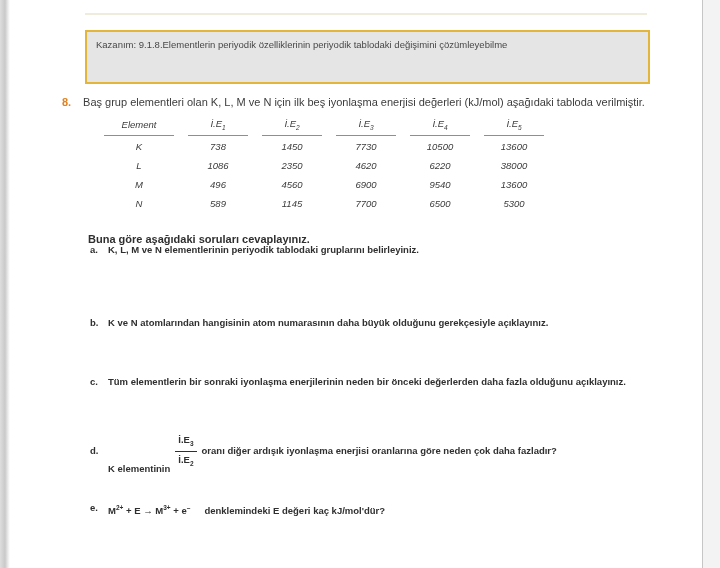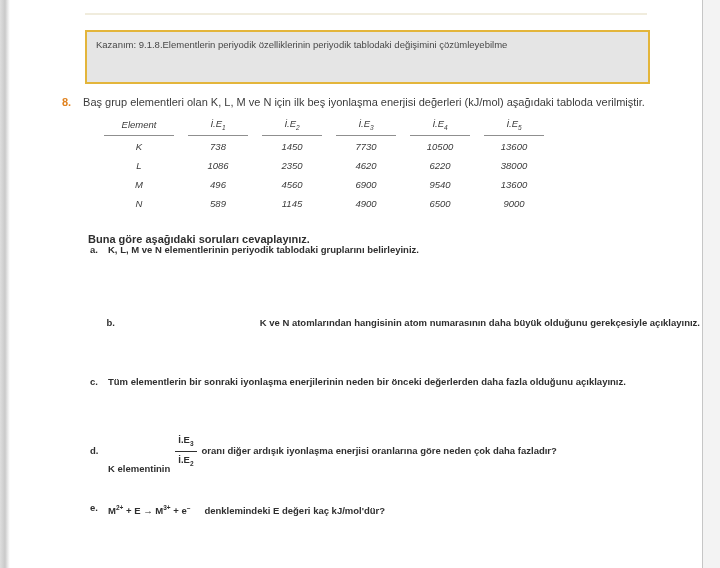--- a/index.html
+++ b/index.html
@@ -69,21 +69,21 @@
     font-size: 11px; font-weight: bold; color: #2f2f2f;
   }
   .subq {
     position: absolute; left: 80px;
     font-size: 9.5px; font-weight: bold; color: #2f2f2f;
     width: 610px; line-height: 12px;
   }
   .subq .letter { display: inline-block; width: 18px; vertical-align: top; }
   .subq .text  { display: inline-block; width: 585px; vertical-align: top; }
   .subq-a { top: 244px; }
-  .subq-b { top: 317px; text-align: right; }
+  .subq-b { top: 317px; }
   .subq-c { top: 376px; }
   .subq-d { top: 427px; display: flex; align-items: center; }
   .subq-d .letter { width: 18px; }
   .subq-d .pre { margin-right: 5px; margin-top: 36px; }
   .frac {
     display: inline-flex; flex-direction: column; align-items: center;
     margin: 0 5px 0 0; line-height: 13px;
   }
   .frac .num { border-bottom: 1px solid #2f2f2f; padding: 0 3px 1px 3px; }
   .frac .den { padding-top: 1px; }
@@ -141,23 +141,23 @@
         <td>496</td>
         <td>4560</td>
         <td>6900</td>
         <td>9540</td>
         <td>13600</td>
       </tr>
       <tr>
         <td>N</td>
         <td>589</td>
         <td>1145</td>
-        <td>4900</td>
+        <td>7700</td>
         <td>6500</td>
-        <td>9000</td>
+        <td>5300</td>
       </tr>
     </tbody>
   </table>
 
   <div class="instruction">Buna göre aşağıdaki soruları cevaplayınız.</div>
 
   <div class="subq subq-a">
     <span class="letter">a.</span><span class="text">K, L, M ve N elementlerinin periyodik tablodaki gruplarını belirleyiniz.</span>
   </div>
 

